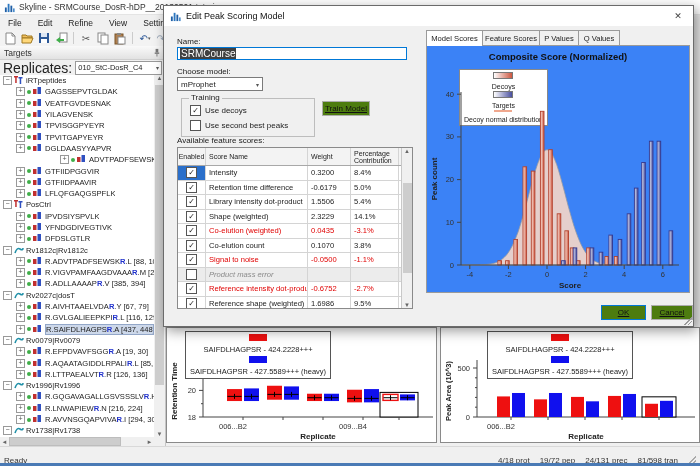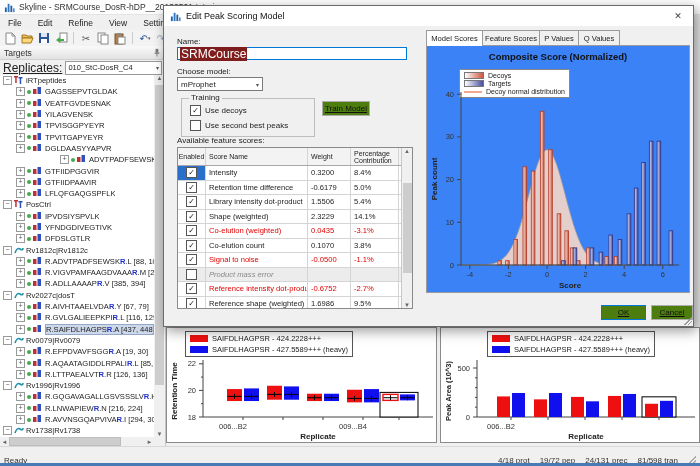--- a/index.html
+++ b/index.html
@@ -12,21 +12,21 @@
   #menubar{left:0;top:15px;width:700px;height:15px;background:#f0f0f0;display:flex;align-items:center;}
   .menu-item{padding:2px 8px;font-size:8.5px;color:#222;}
   #toolbar{left:0;top:30px;width:700px;height:16px;background:#f3f3f3;border-bottom:1px solid #ddd;display:flex;align-items:center;gap:3px;padding-left:3px;}
   .tb{width:14px;height:14px;display:flex;align-items:center;justify-content:center;font-size:10px;}
   .tb-sep{width:1px;height:12px;background:#ccc;margin:0 2px;}
   
   #targets{left:0;top:46px;width:166px;height:400px;background:#f0f0f0;border-right:1px solid #c6c6c6;box-sizing:border-box;}
   #targets-header{position:absolute;left:0;top:0;width:165px;height:14px;background:linear-gradient(#fafafa,#e2e2e2);border-bottom:1px solid #cfcfcf;display:flex;align-items:center;justify-content:space-between;padding:0 4px;box-sizing:border-box;}
   #targets-header .t{font-size:8.5px;color:#333;}
   #replicates-row{position:absolute;left:0;top:14px;width:165px;height:15px;display:flex;align-items:center;gap:3px;padding-left:3px;box-sizing:border-box;}
-  #replicates-row .lbl{font-size:12px;text-decoration:underline;}
+  #replicates-row .lbl{font-size:14px;}
   #replicates-combo{flex:1;height:12px;background:#fff;border:1px solid #999;font-size:7.5px;display:flex;align-items:center;justify-content:space-between;padding:0 2px;margin-right:3px;}
   #tree{position:absolute;left:0;top:29px;width:154px;height:362px;background:#fff;overflow:hidden;border-right:1px solid #e0e0e0;}
   .tree-row{height:11.3px;display:flex;align-items:center;white-space:nowrap;font-size:7.6px;}
   .tree-row .expander{width:7px;height:7px;border:1px solid #999;background:#fff;color:#555;font-size:7px;line-height:5px;text-align:center;margin-right:2px;flex:0 0 auto;}
   .tree-row .dot{width:4px;height:4px;border-radius:50%;background:#3fae49;margin-right:2px;flex:0 0 auto;}
   .tree-row .ticon{width:10px;height:9px;margin-right:2px;flex:0 0 auto;}
   .tree-row .lab{overflow:hidden;white-space:nowrap;}
   .tree-row .hl{color:#2233cc;font-weight:bold;}
   .tree-row.sel .lab{background:#cdd8ea;border:1px solid #93a7c8;}
   #tree-vscroll{position:absolute;left:154px;top:29px;width:11px;height:362px;background:#f0f0f0;}
@@ -36,32 +36,32 @@
   
   #statusbar{left:0;top:446px;width:700px;height:17px;background:#f0f0f0;border-top:1px solid #d9d9d9;display:flex;align-items:center;justify-content:space-between;padding:13px 4px;box-sizing:border-box;font-size:8px;color:#333;}
   #status-right{display:flex;gap:10px;align-items:center;}
   #grip{width:8px;height:8px;background:
     linear-gradient(135deg,transparent 50%,#aaa 50%,#aaa 60%,transparent 60%,transparent 75%,#aaa 75%,#aaa 85%,transparent 85%);}
   
   .chart-pane{background:#fff;border:1px solid #8a8a8a;box-sizing:border-box;}
   #rt-pane{left:166px;top:327px;width:271px;height:116px;}
   #area-pane{left:440px;top:327px;width:260px;height:116px;}
   .pane-legend{position:absolute;background:#fff;border:1px solid #555;padding:2px 4px;display:flex;flex-direction:column;gap:2px;z-index:2;}
-  .pl-row{display:flex;align-items:center;gap:4px;font-size:7.5px;white-space:nowrap;}
+  .pl-row{display:flex;align-items:center;gap:4px;font-size:7.5px;white-space:nowrap;flex-direction:column;}
   .pl-swatch{width:18px;height:7px;flex:0 0 auto;}
   
   #right-sliver{left:692px;top:15px;width:8px;height:312px;background:#e9e9e9;border-left:1px solid #cfcfcf;}
   
   #dialog{left:163px;top:5px;width:531px;height:322px;background:#f0f0f0;border:1px solid #6b6b6b;box-shadow:3px 4px 12px rgba(0,0,0,.4);z-index:10;box-sizing:border-box;}
   #dlg-title{position:absolute;left:0;top:0;width:100%;height:20px;background:#fff;display:flex;align-items:center;gap:5px;padding-left:6px;box-sizing:border-box;}
   #dlg-title .t{font-size:9px;color:#111;}
   #dlg-close{position:absolute;right:0;top:0;width:30px;height:20px;display:flex;align-items:center;justify-content:center;font-size:9px;color:#444;}
   .dlg-label{position:absolute;font-size:8px;color:#1a1a1a;}
   #name-field{position:absolute;left:13px;top:41px;width:230px;height:13px;background:#fff;border:1px solid #0078d7;display:flex;align-items:center;padding-left:2px;box-sizing:border-box;}
-  #name-field .selected-text{background:#7f1d1d;color:#fff;font-size:12px;padding:0 1px;}
+  #name-field .selected-text{background:#404040;color:#fff;font-size:10px;padding:0 1px;}
   #model-combo{position:absolute;left:13px;top:71px;width:86px;height:14px;background:#fff;border:1px solid #7a7a7a;display:flex;align-items:center;justify-content:space-between;padding:0 3px;box-sizing:border-box;font-size:8px;}
   #training-box{position:absolute;left:17px;top:92px;width:132px;height:37px;border:1px solid #bdbdbd;}
   #training-box legend,#training-label{position:absolute;top:-6px;left:7px;background:#f0f0f0;padding:0 2px;font-size:8px;}
   .cb-row{position:absolute;display:flex;align-items:center;gap:4px;font-size:8px;}
   .cb{width:9px;height:9px;border:1px solid #555;background:#fff;display:flex;align-items:center;justify-content:center;font-size:8px;color:#222;line-height:9px;flex:0 0 auto;}
   .btn{position:absolute;background:#4d7c0f;border:1px solid #adadad;display:flex;align-items:center;justify-content:center;font-size:8px;color:#111;box-sizing:border-box;text-decoration:underline;}
   .btn.default{border:1px solid #0078d7;}
   
   #ftable{position:absolute;left:13px;top:141px;width:236px;height:162px;background:#fff;border:1px solid #8a8a8a;overflow:hidden;box-sizing:border-box;}
   .ft-row{display:flex;height:13.5px;border-bottom:1px solid #d4d4d4;align-items:stretch;}

